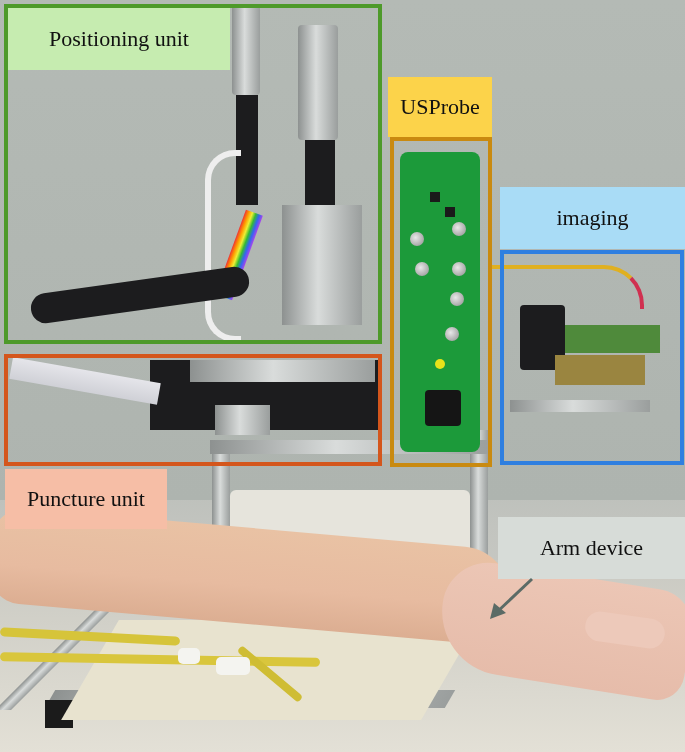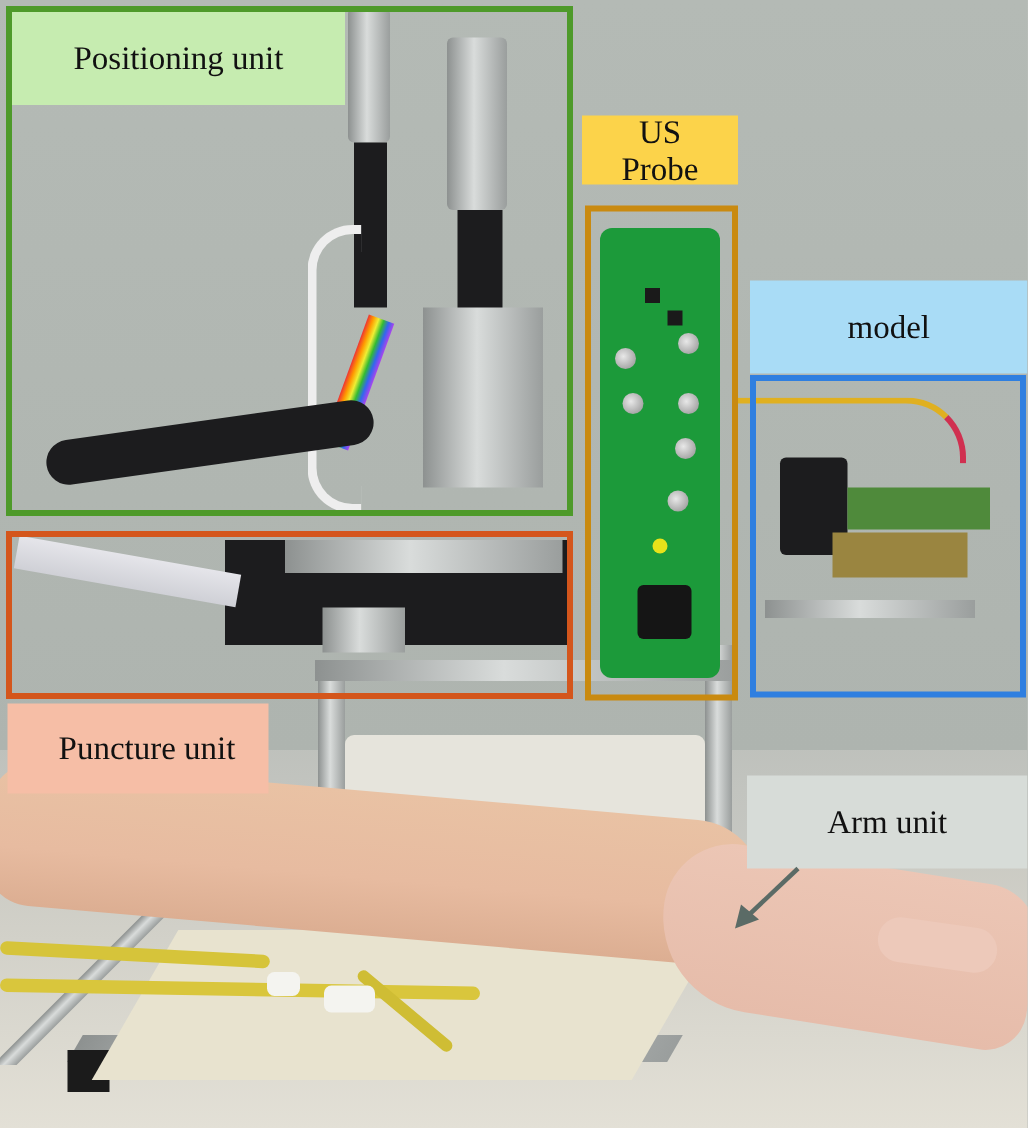--- a/index.html
+++ b/index.html
@@ -75,36 +75,36 @@
   <div class="layer" style="left:555px;top:355px;width:90px;height:30px;background:#9a8540;"></div>
   <div class="layer metal" style="left:510px;top:400px;width:140px;height:12px;"></div>
   <div class="layer" style="left:490px;top:265px;width:150px;height:40px;border-top:4px solid #e0b020;border-right:4px solid #d03050;border-radius:0 40px 0 0;"></div>
 
   <div class="box" style="left:4px;top:4px;width:378px;height:340px;border:4px solid #4e9a2a;"></div>
   <div class="label" style="left:8px;top:8px;width:222px;height:62px;background:#c6ecb0;text-align:right;">
     <span>Positioning unit</span>
   </div>
 
   <div class="box" style="left:4px;top:354px;width:378px;height:112px;border:4px solid #d4561c;"></div>
-  <div class="label" style="left:5px;top:469px;width:162px;height:60px;background:#f6bea6;padding-left:12px;">
+  <div class="label" style="left:5px;top:469px;width:162px;height:60px;background:#f6bea6;">
     <span>Puncture unit</span>
   </div>
 
-  <div class="label" style="left:388px;top:77px;width:104px;height:46px;background:#fcd34a;flex-direction:column;">
+  <div class="label" style="left:388px;top:77px;width:104px;height:60px;background:#fcd34a;flex-direction:row;">
     <span>US</span>
     <span>Probe</span>
   </div>
   <div class="box" style="left:390px;top:137px;width:102px;height:330px;border:4px solid #c98a10;"></div>
 
   <div class="label" style="left:500px;top:187px;width:185px;height:62px;background:#a9dcf6;flex-direction:column;">
-    <span>model</span>
+    <span>imaging</span>
   </div>
   <div class="box" style="left:500px;top:250px;width:184px;height:215px;border:4px solid #2f7fe0;"></div>
 
   <div class="label" style="left:498px;top:517px;width:187px;height:62px;background:#d7dcd8;">
-    <span>Arm unit</span>
+    <span>Arm device</span>
   </div>
 
   <svg class="layer" style="left:480px;top:575px;" width="60" height="50" viewBox="0 0 60 50">
     <line x1="52" y1="4" x2="16" y2="38" stroke="#5b6b66" stroke-width="3"></line>
     <polygon points="10,44 14,28 26,38" fill="#5b6b66"></polygon>
   </svg>
 </div>
 
 </body></html>

